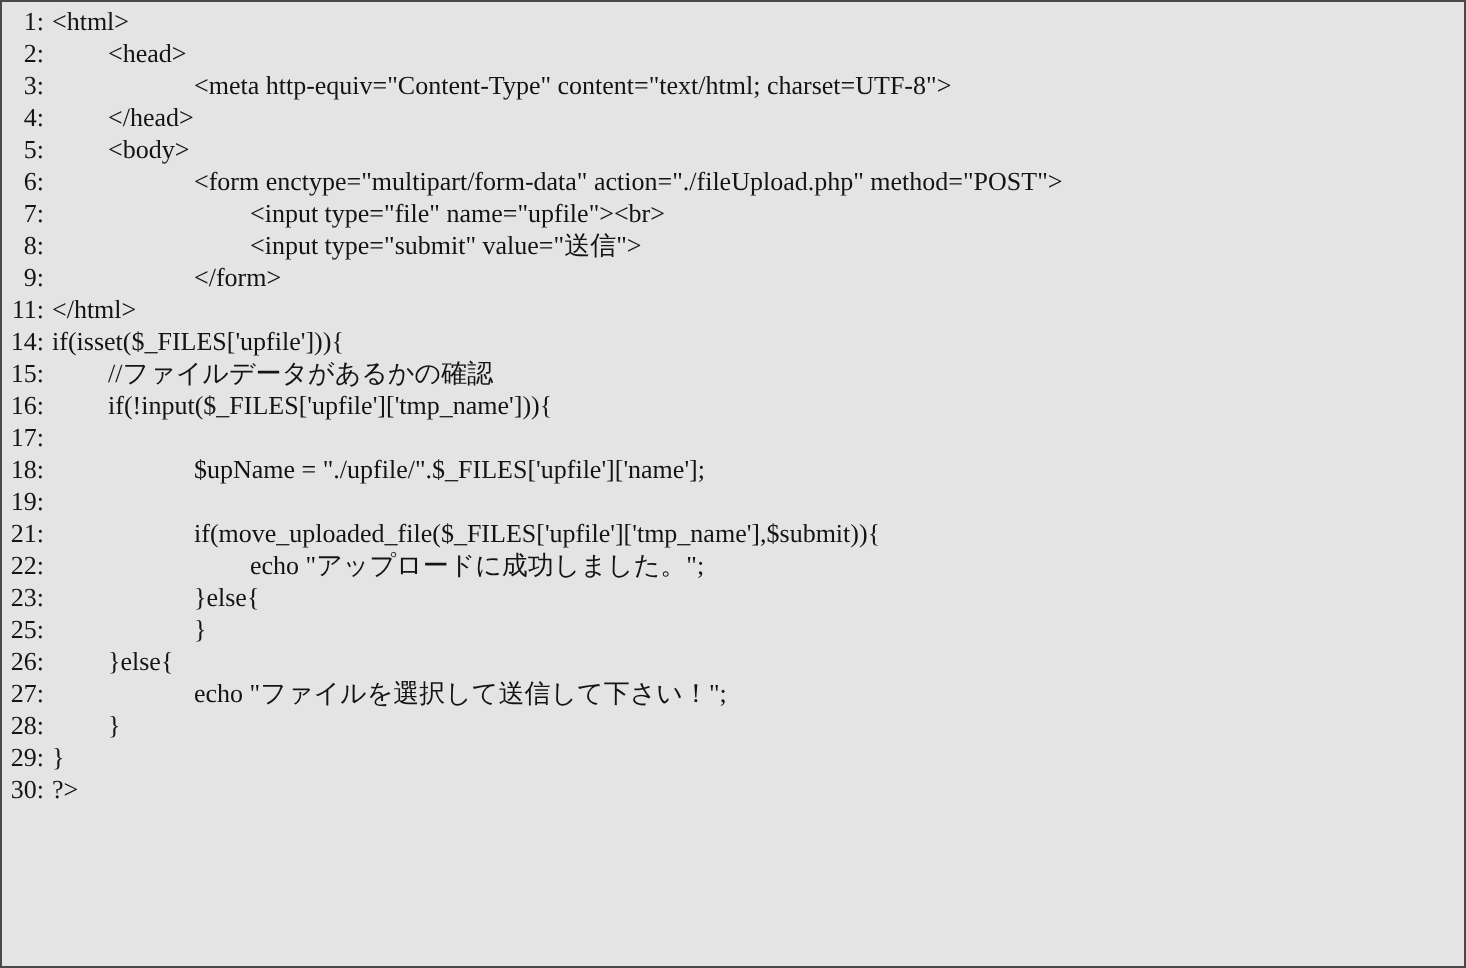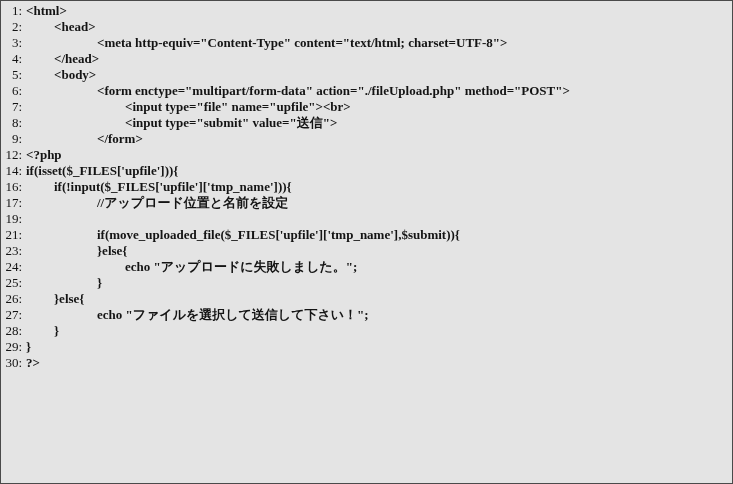--- a/index.html
+++ b/index.html
@@ -24,21 +24,21 @@
     font-size: 13px;
     color: #141414;
     white-space: pre;
   }
   .num {
     flex: none;
     width: 18px;
     text-align: right;
     margin-right: 4px;
   }
-  .code { flex: none; font-weight: bold; }
+  .code { flex: none; }
   .code.i0 { padding-left: 0; }
   .code.i1 { padding-left: 28px; }
   .code.i2 { padding-left: 71px; }
   .code.i3 { padding-left: 99px; }
 </style>
 </head>
 <body>
 
 <div class="frame" id="listing">
   <div class="line">
@@ -80,65 +80,72 @@
     <span class="num">8:</span>
     <span class="code i3">&lt;input type="submit" value="送信"&gt;</span>
   </div>
 
   <div class="line">
     <span class="num">9:</span>
     <span class="code i2">&lt;/form&gt;</span>
   </div>
 
 
+  <div class="line">
+    <span class="num">11:</span>
+    <span class="code i0">&lt;/html&gt;</span>
+  </div>
 
-  <div class="line">
-    <span class="num">12:</span>
-    <span class="code i0">&lt;?php</span>
-  </div>
 
 
   <div class="line">
     <span class="num">14:</span>
     <span class="code i0">if(isset($_FILES['upfile'])){</span>
   </div>
 
+  <div class="line">
+    <span class="num">15:</span>
+    <span class="code i1">//ファイルデータがあるかの確認</span>
+  </div>
 
   <div class="line">
     <span class="num">16:</span>
     <span class="code i1">if(!input($_FILES['upfile']['tmp_name'])){</span>
   </div>
 
   <div class="line">
     <span class="num">17:</span>
-    <span class="code i2">//アップロード位置と名前を設定</span>
   </div>
 
+  <div class="line">
+    <span class="num">18:</span>
+    <span class="code i2">$upName = "./upfile/".$_FILES['upfile']['name'];</span>
+  </div>
 
   <div class="line">
     <span class="num">19:</span>
     <span class="code i0"></span>
   </div>
 
 
   <div class="line">
     <span class="num">21:</span>
     <span class="code i2">if(move_uploaded_file($_FILES['upfile']['tmp_name'],$submit)){</span>
   </div>
 
+  <div class="line">
+    <span class="num">22:</span>
+    <span class="code i3">echo "アップロードに成功しました。";</span>
+  </div>
 
   <div class="line">
     <span class="num">23:</span>
     <span class="code i2">}else{</span>
   </div>
 
-  <div class="line">
-    <span class="num">24:</span>
-    <span class="code i3">echo "アップロードに失敗しました。";</span>
-  </div>
 
   <div class="line">
     <span class="num">25:</span>
     <span class="code i2">}</span>
   </div>
 
   <div class="line">
     <span class="num">26:</span>
     <span class="code i1">}else{</span>
   </div>

